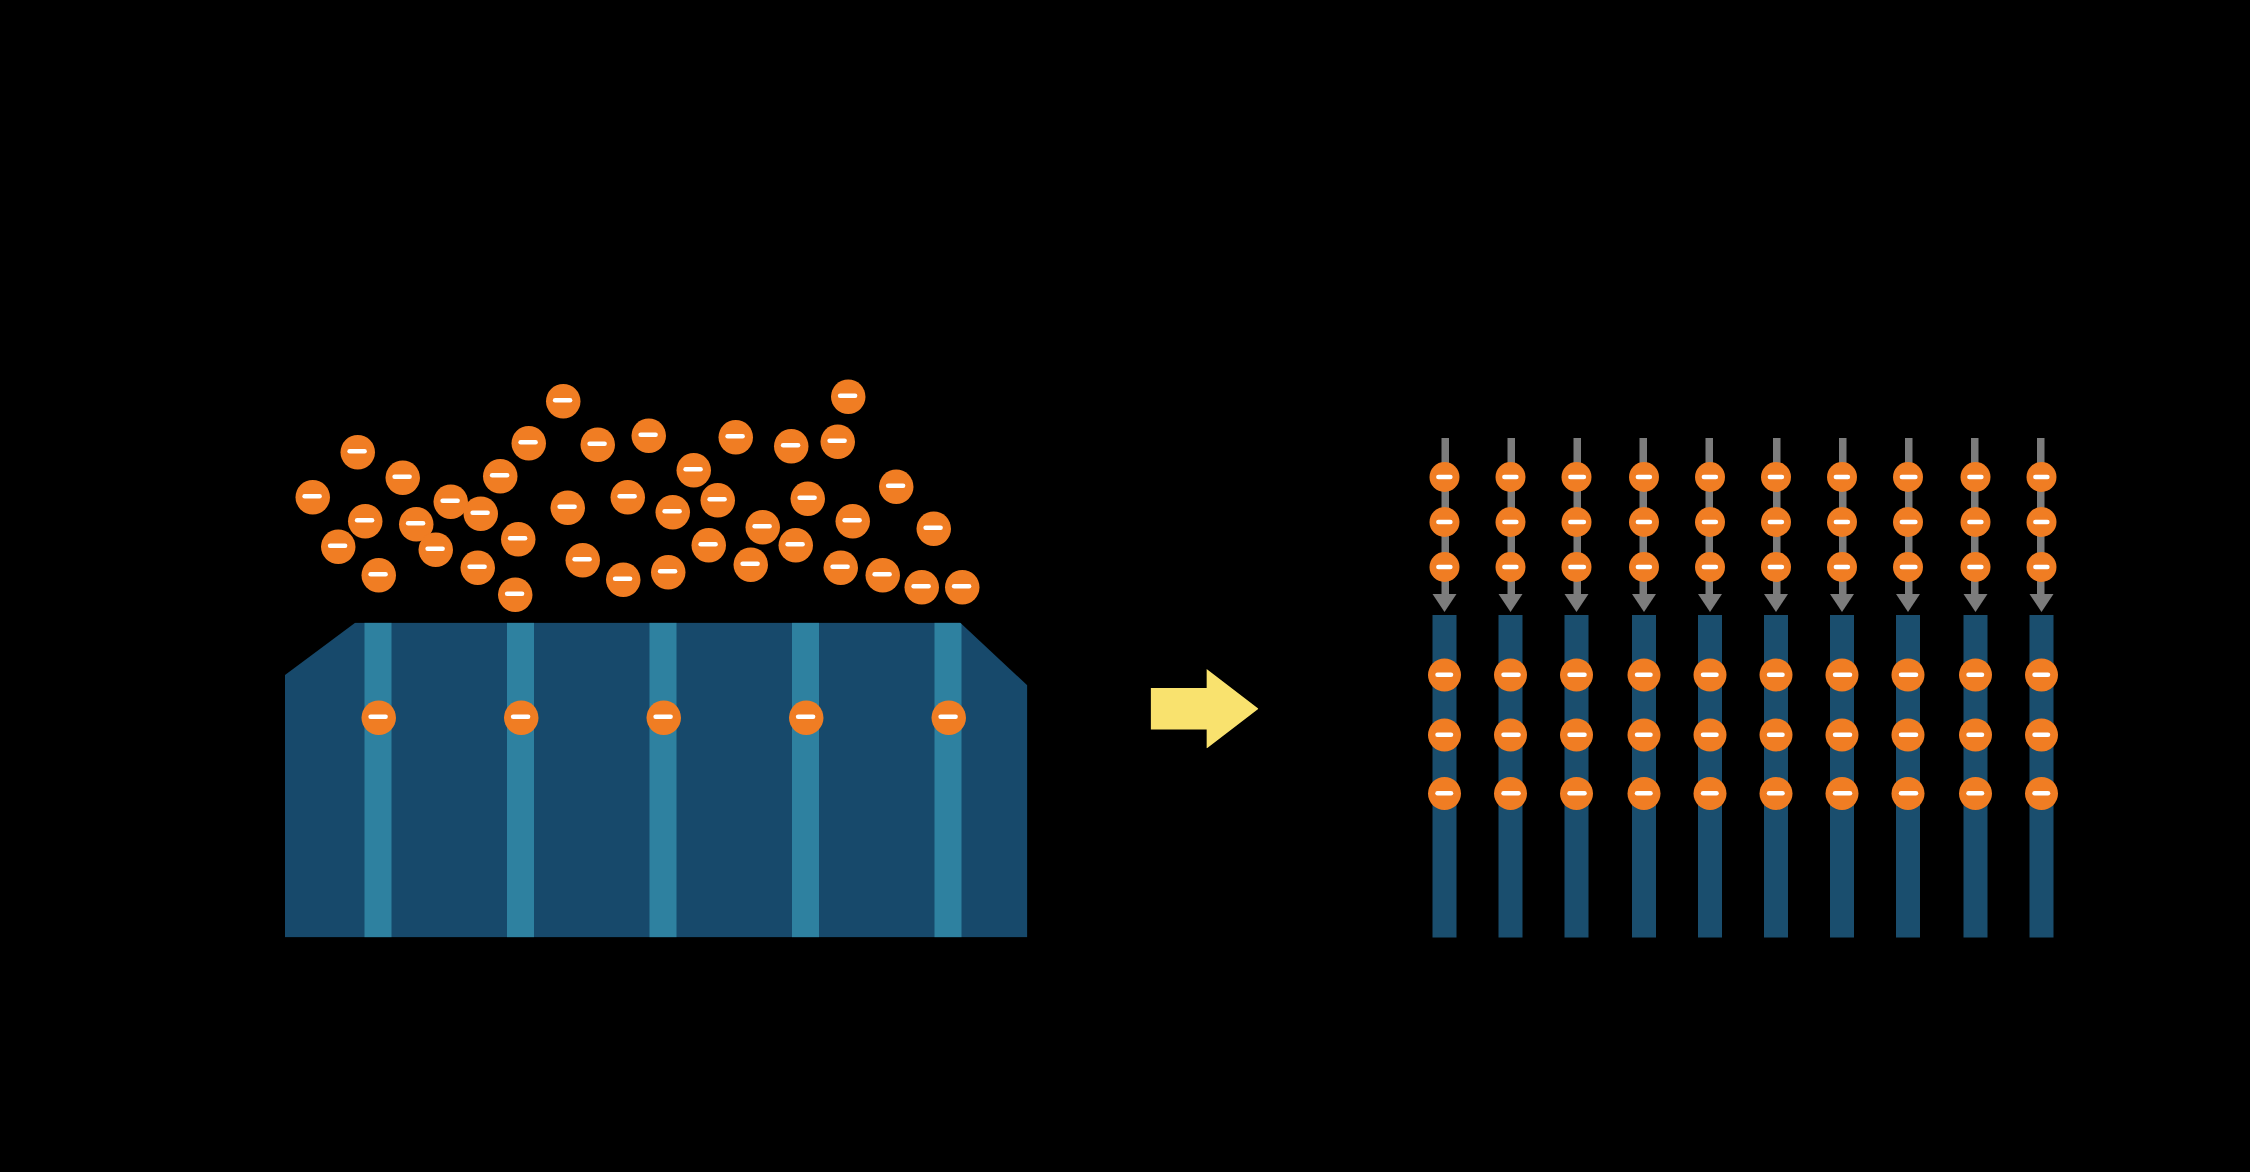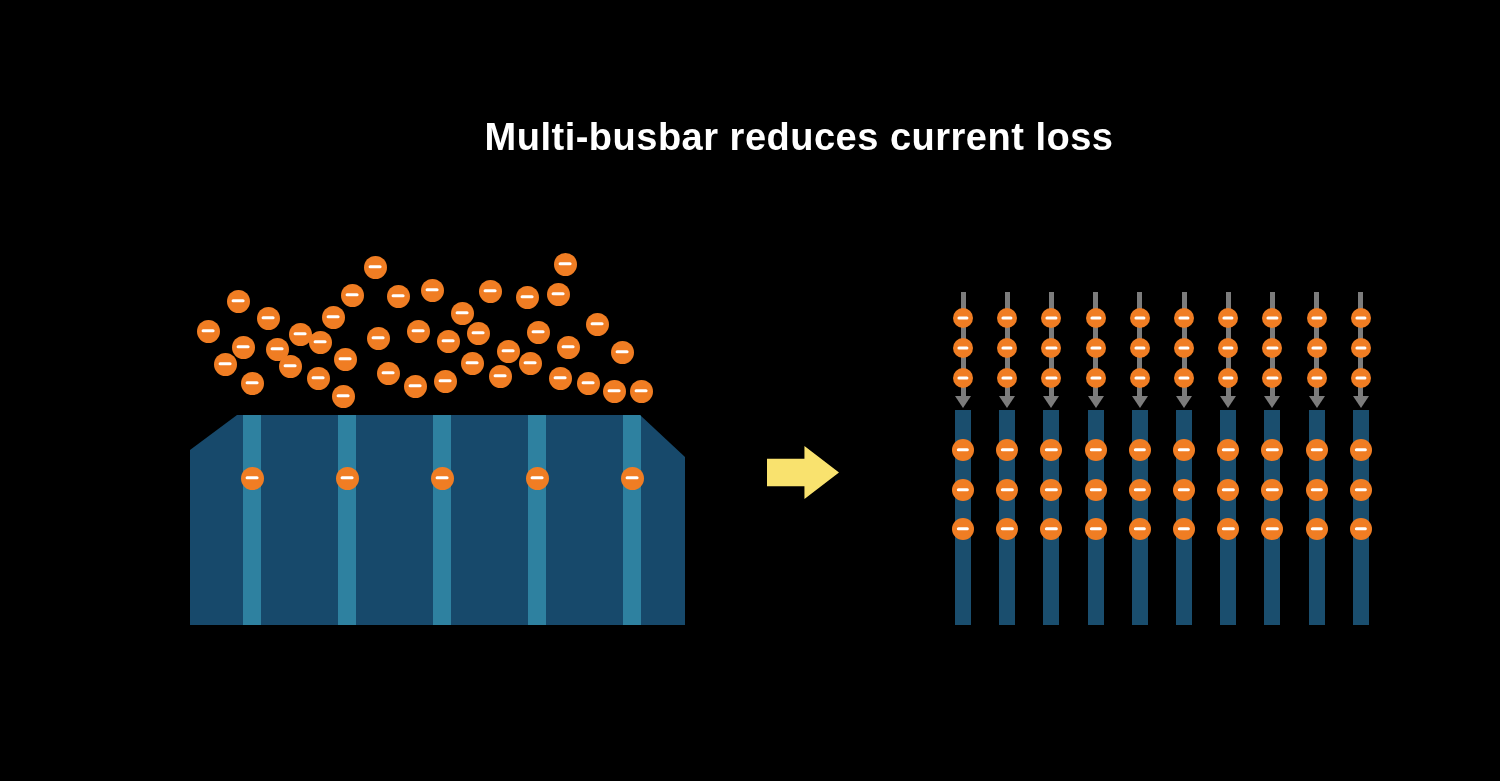--- a/index.html
+++ b/index.html
@@ -62,21 +62,20 @@
     width:72px;height:53px;
     background:var(--arrow-yellow,#F9E26E);
     clip-path:polygon(0 24%,52% 24%,52% 0,100% 50%,52% 100%,52% 76%,0 76%);
   }
 </style>
 </head>
 <body>
 
 <div class="canvas">
 
-  <h1 class="title">Multi-busbar reduces current loss</h1>
 
   <div class="panel">
     <div class="cloud">
         <div class="electron" style="left: 363.5px; top: 255.5px; width: 23px; height: 23px;">
           <div class="minus"></div>
         </div>
         <div class="electron" style="left: 553.5px; top: 252.5px; width: 23px; height: 23px;">
           <div class="minus"></div>
         </div>
         <div class="electron" style="left: 226.5px; top: 289.5px; width: 23px; height: 23px;">

